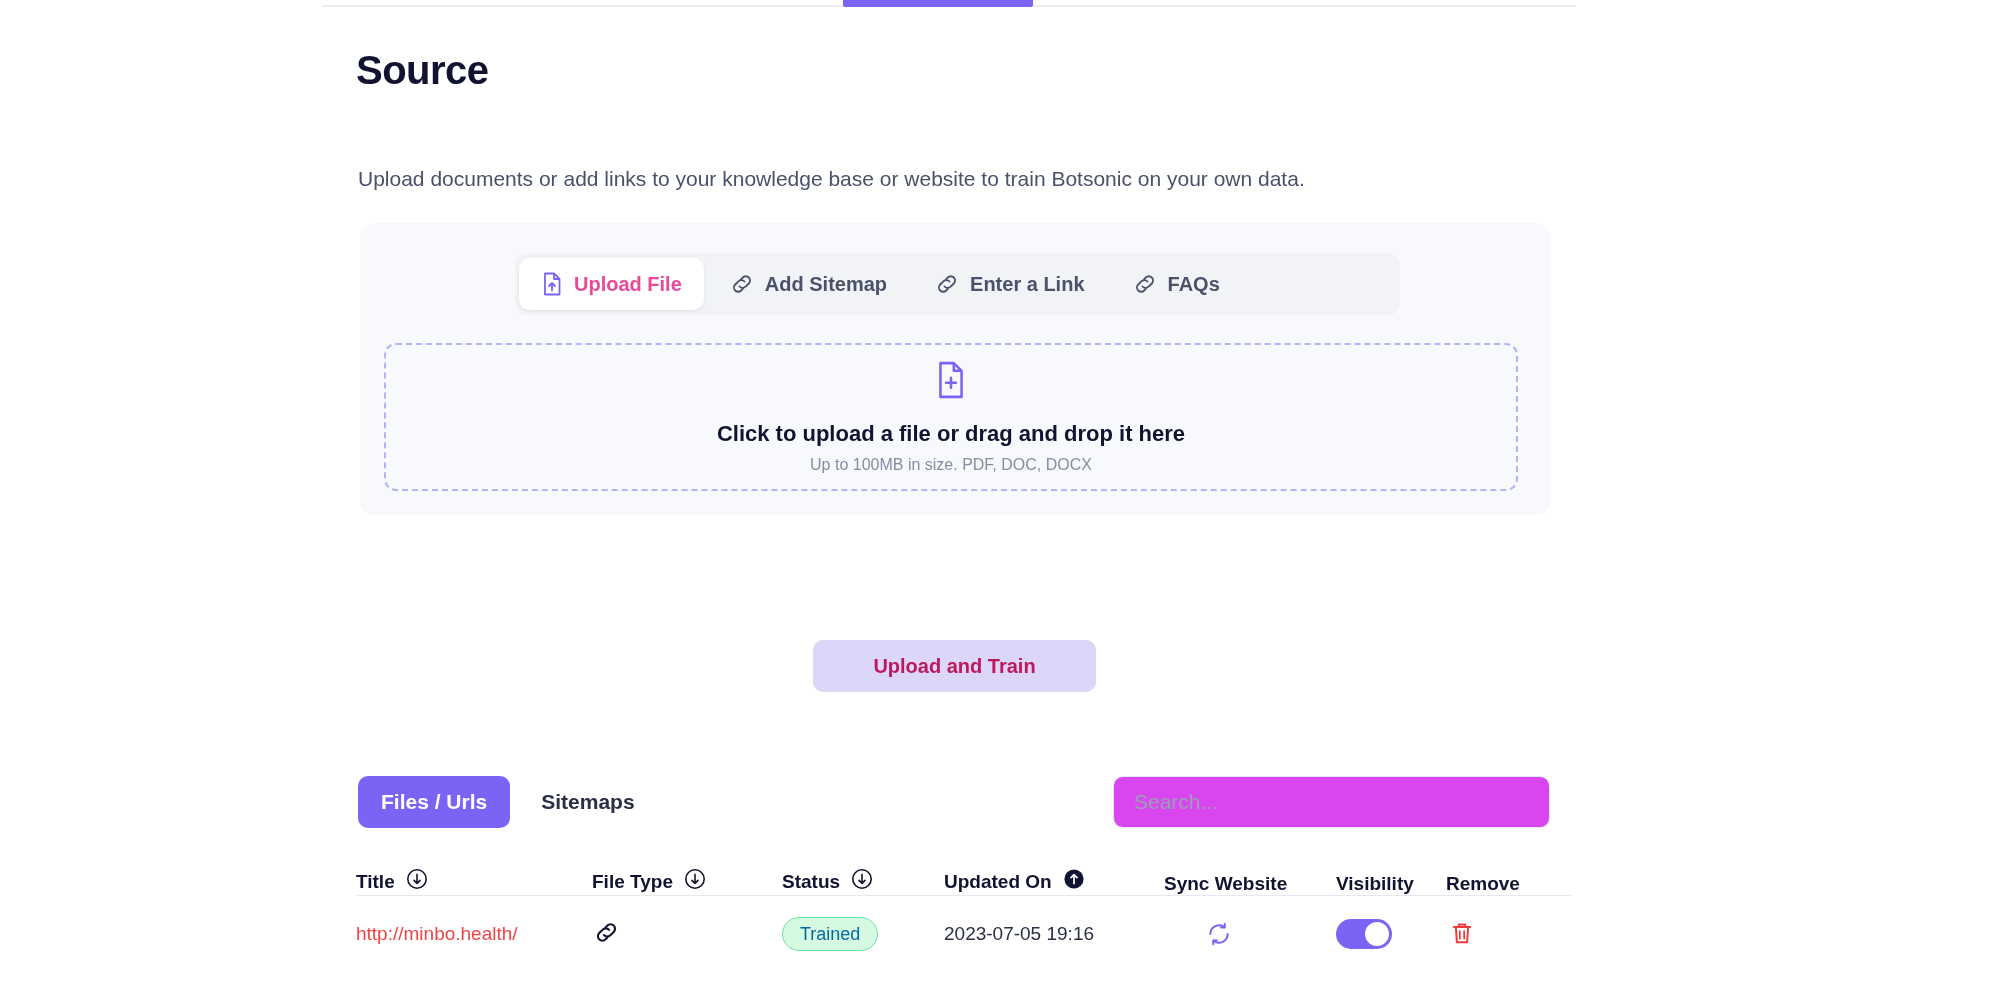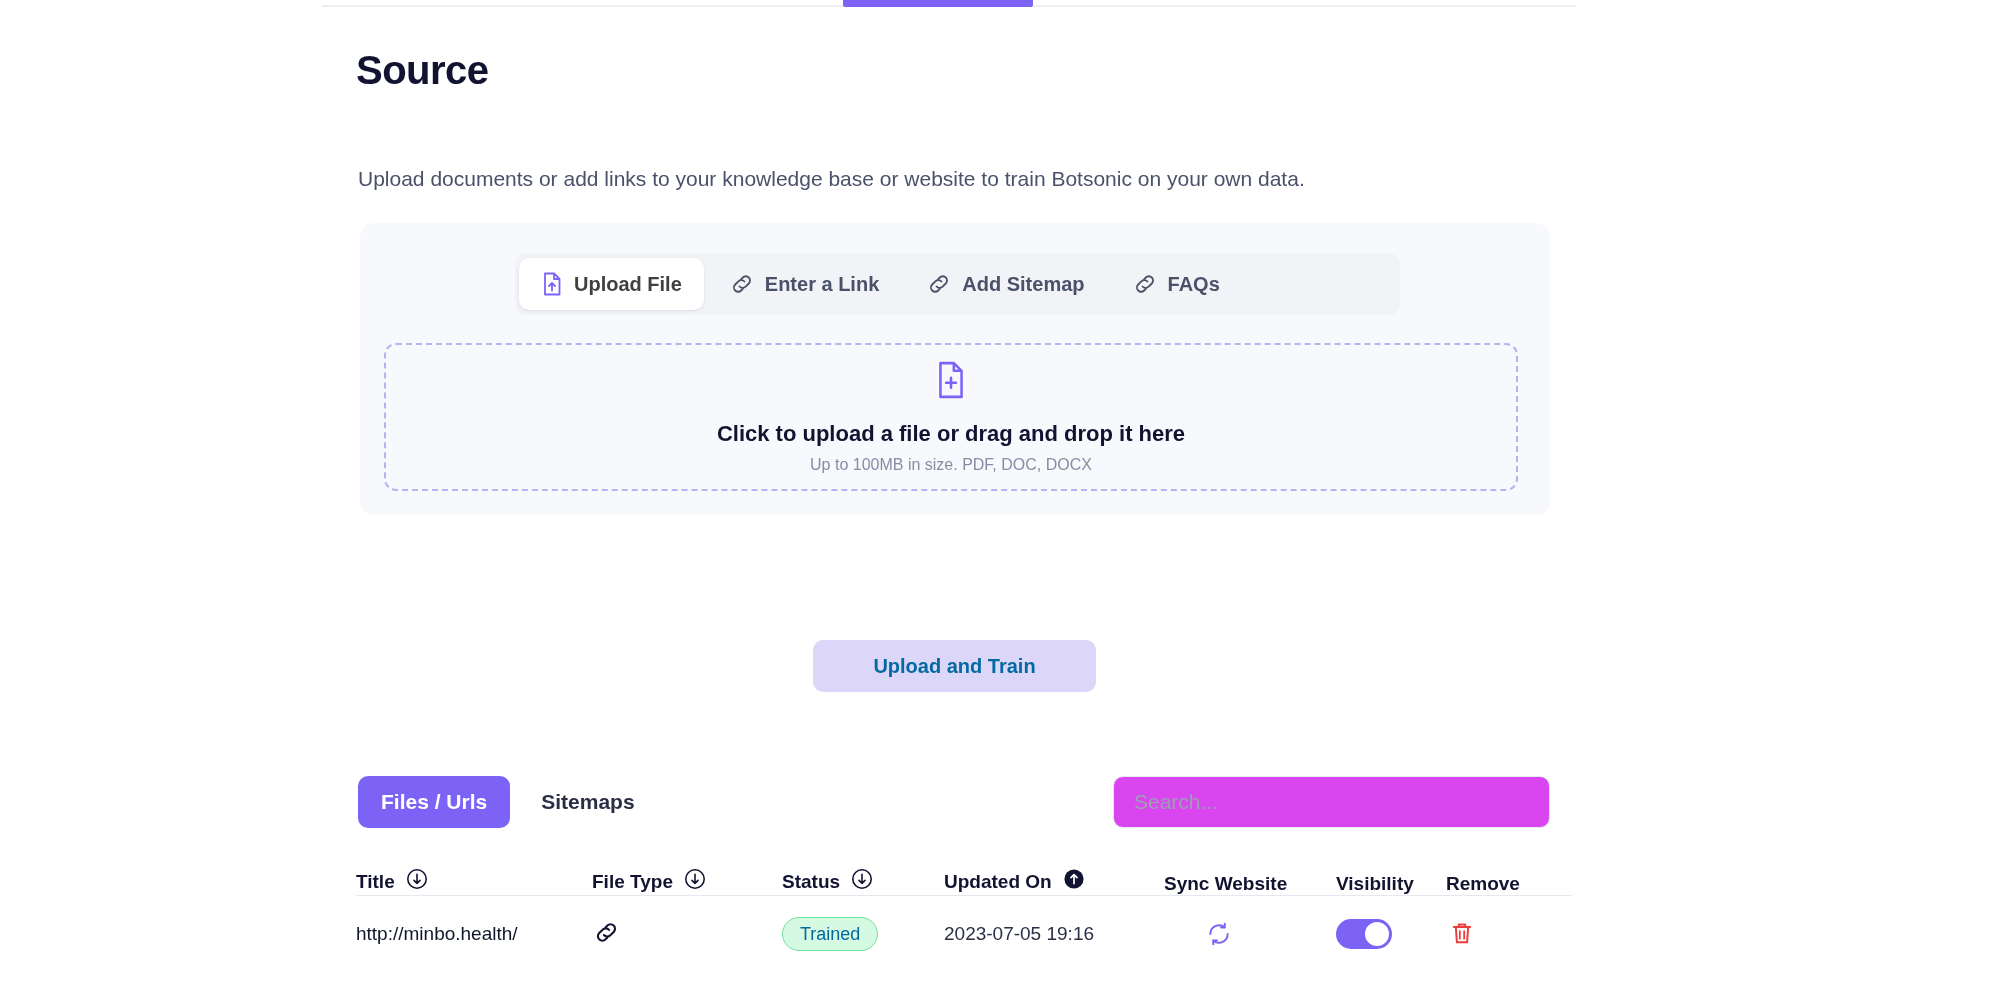--- a/index.html
+++ b/index.html
@@ -42,41 +42,41 @@
     display: flex; align-items: center;
   }
   .tab {
     height: 52px; margin: 0 0 0 4px; padding: 0 22px;
     display: flex; align-items: center; gap: 11px;
     border-radius: 10px;
     font-size: 20px; font-weight: bold; color: #4a5169;
     cursor: pointer; white-space: nowrap;
   }
   .tab.active {
-    background: #ffffff; color: #404040;
+    background: #ffffff; color: #ec4899;
     box-shadow: 0 1px 3px rgba(20,25,60,.10);
   }
   .tab .ico { display:flex; align-items:center; }
 
   
   .dropzone {
     position: absolute; left: 24px; top: 120px; width: 1134px; height: 148px;
     border: 2px dashed #b9b2f2; border-radius: 12px; background: #f8f9fc;
     display: flex; flex-direction: column; align-items: center; justify-content: center;
     cursor: pointer;
   }
   .dz-icon { margin-bottom: 18px; }
   .dz-title { font-size: 22px; font-weight: bold; color: #121331; }
   .dz-sub { font-size: 16px; color: #868da3; margin-top: 9px; }
 
   
   .upload-btn {
     position: absolute; left: 813px; top: 640px;
     width: 283px; height: 52px; border-radius: 10px;
-    background: #dcd7f9; color: #0369a1; border: none;
+    background: #dcd7f9; color: #be185d; border: none;
     font-family: "Liberation Sans", sans-serif;
     font-size: 20px; font-weight: bold;
     display: flex; align-items: center; justify-content: center;
     cursor: default;
   }
 
   
   .list-tabs { position: absolute; left: 358px; top: 776px; display: flex; align-items: flex-end; gap: 8px; }
   .ltab {
     height: 52px; padding: 0 23px; border-radius: 10px;
@@ -113,21 +113,21 @@
   .c-title { width: 236px; }
   .c-type { width: 190px; }
   .c-status { width: 162px; }
   .c-updated { width: 220px; }
   .c-sync { width: 172px; justify-content: flex-start; }
   .c-vis { width: 110px; }
   .c-remove { width: 110px; }
 
   .trow { display: flex; align-items: center; height: 76px; }
   .td { display: flex; align-items: center; font-size: 19px; color: #2a2f45; }
-  .td.link-url { color: #0f172a; }
+  .td.link-url { color: #ef4444; }
   .badge {
     display: inline-flex; align-items: center; justify-content: center;
     height: 34px; padding: 0 17px;
     background: #d6f9e1; border: 1.5px solid #6fe3a1; border-radius: 17px;
     font-size: 18px; color: #0369a1;
   }
   .icon-btn { background: none; border: none; padding: 0; cursor: pointer; display:flex; align-items:center; }
 
   
   .toggle {
@@ -166,31 +166,31 @@
         <span>Upload File</span>
       </div>
 
       <div class="tab">
         <span class="ico">
           <svg width="24" height="24" viewBox="0 0 24 24" fill="none">
             <path d="M9.5 14.5a4.2 4.2 0 0 0 6.1.2l3.2-3.2a4.2 4.2 0 1 0-6-6l-1.8 1.8" stroke="#4a5169" stroke-width="1.8" stroke-linecap="round"></path>
             <path d="M14.5 9.5a4.2 4.2 0 0 0-6.1-.2l-3.2 3.2a4.2 4.2 0 1 0 6 6l1.8-1.8" stroke="#4a5169" stroke-width="1.8" stroke-linecap="round"></path>
           </svg>
         </span>
-        <span>Enter a Link</span>
+        <span>Add Sitemap</span>
       </div>
 
       <div class="tab">
         <span class="ico">
           <svg width="24" height="24" viewBox="0 0 24 24" fill="none">
             <path d="M9.5 14.5a4.2 4.2 0 0 0 6.1.2l3.2-3.2a4.2 4.2 0 1 0-6-6l-1.8 1.8" stroke="#4a5169" stroke-width="1.8" stroke-linecap="round"></path>
             <path d="M14.5 9.5a4.2 4.2 0 0 0-6.1-.2l-3.2 3.2a4.2 4.2 0 1 0 6 6l1.8-1.8" stroke="#4a5169" stroke-width="1.8" stroke-linecap="round"></path>
           </svg>
         </span>
-        <span>Add Sitemap</span>
+        <span>Enter a Link</span>
       </div>
 
       <div class="tab">
         <span class="ico">
           <svg width="24" height="24" viewBox="0 0 24 24" fill="none">
             <path d="M9.5 14.5a4.2 4.2 0 0 0 6.1.2l3.2-3.2a4.2 4.2 0 1 0-6-6l-1.8 1.8" stroke="#4a5169" stroke-width="1.8" stroke-linecap="round"></path>
             <path d="M14.5 9.5a4.2 4.2 0 0 0-6.1-.2l-3.2 3.2a4.2 4.2 0 1 0 6 6l1.8-1.8" stroke="#4a5169" stroke-width="1.8" stroke-linecap="round"></path>
           </svg>
         </span>
         <span>FAQs</span>

